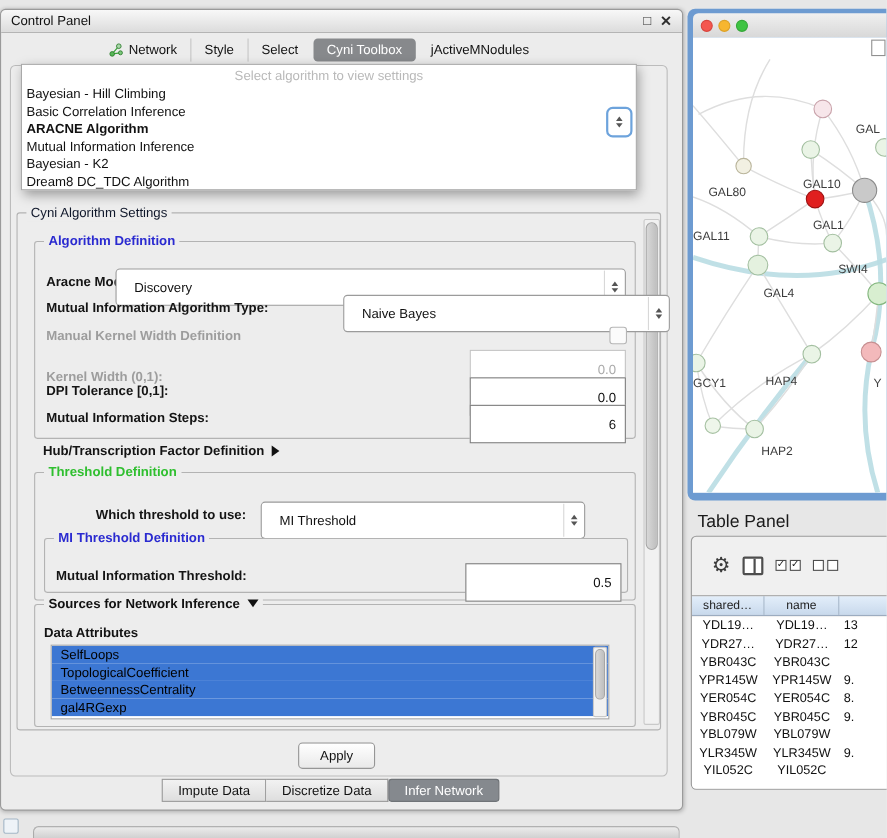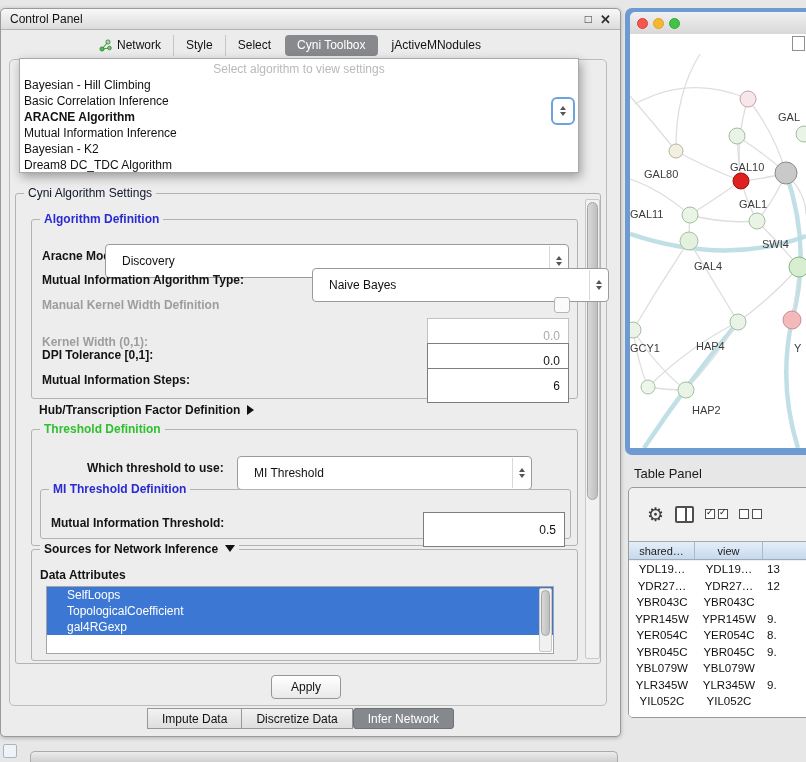--- a/index.html
+++ b/index.html
@@ -59,21 +59,21 @@
   input.tfield{position:absolute;height:35px;background:#fff;border:1px solid #7d7d7d;
       font-size:12px;text-align:right;padding:0 8px;box-sizing:border-box;font-family:inherit;color:#111;}
   input.tfield.dis{border:1px solid #c2c2c2;color:#ababab;}
   .checkbox{position:absolute;width:14px;height:14px;background:#fbfbfb;border:1px solid #b5b5b5;border-radius:3px;}
 
   .vscroll{position:absolute;background:#f1f1f1;border:1px solid #c9c9c9;border-radius:2px;}
   .vthumb{position:absolute;left:1px;right:1px;background:linear-gradient(90deg,#d8d8d8,#bfbfbf);
       border:1px solid #a5a5a5;border-radius:7px;}
 
   .attr-list{position:absolute;background:#fff;border:1px solid #a5a5a5;overflow:hidden;}
-  .attr-item{height:16px;line-height:16px;font-size:12px;color:#ffffff;background:#3c77d3;padding-left:20px;}
+  .attr-item{height:16px;line-height:16px;font-size:12px;color:#000000;background:#3c77d3;padding-left:8px;}
 
   .arrow-right{display:inline-block;width:0;height:0;border-top:5px solid transparent;
       border-bottom:5px solid transparent;border-left:7px solid #111;margin-left:7px;vertical-align:-1px;}
   .arrow-down{display:inline-block;width:0;height:0;border-left:5px solid transparent;
       border-right:5px solid transparent;border-top:7px solid #111;margin-left:7px;vertical-align:1px;}
 
   .apply-btn{position:absolute;left:270px;top:666px;width:68px;height:22px;border:1px solid #969696;
       border-radius:4px;background:linear-gradient(#ffffff,#e9e9e9);display:flex;align-items:center;justify-content:center;}
 
   .btabs{position:absolute;left:146px;top:699px;height:21px;display:flex;}
@@ -87,21 +87,21 @@
   .net-titlebar{position:absolute;left:5px;top:4px;right:0;height:22px;
       background:linear-gradient(#f0f0f0,#d8d8d8);border-radius:5px 0 0 0;display:flex;align-items:center;padding-left:7px;gap:5px;}
   .tl{width:11px;height:11px;border-radius:50%;box-sizing:border-box;}
   .tl.red{background:#f4574f;border:1px solid #d8453e;}
   .tl.yellow{background:#f7b62f;border:1px solid #dda227;}
   .tl.green{background:#3fc443;border:1px solid #35a839;}
   .net-canvas{position:absolute;left:5px;top:26px;right:0;bottom:7px;background:#fff;overflow:hidden;}
   .corner-box{position:absolute;right:1px;top:2px;width:11px;height:13px;background:#fff;border:1px solid #909090;}
 
   
-  #tp-label{position:absolute;left:634px;top:466px;font-size:13px;color:#1a1a1a;}
+  #tp-label{position:absolute;left:634px;top:466px;font-size:16px;color:#1a1a1a;}
   #tablepanel{position:absolute;left:628px;top:487px;width:178px;height:229px;background:#f0f0f0;
       border:1px solid #9a9a9a;border-radius:5px 0 0 5px;overflow:hidden;}
   .tp-toolbar{position:absolute;left:0;top:0;right:0;height:52px;display:flex;align-items:center;gap:11px;padding-left:18px;}
   .gear{font-size:19px;color:#3c3c3c;line-height:1;}
   .colico{width:15px;height:13px;border:2px solid #4e4e4e;border-radius:2px;background:#fff;position:relative;}
   .colico::after{content:'';position:absolute;left:50%;top:0;bottom:0;width:2px;background:#4e4e4e;}
   .ckpair{display:flex;gap:3px;}
   .ck{width:8px;height:8px;border:1.5px solid #4e4e4e;background:#fff;position:relative;box-sizing:content-box;}
   .ck.checked::after{content:'✓';position:absolute;font-size:9px;top:-3px;left:0;color:#1a1a1a;}
   .tbl-head{position:absolute;left:0;top:53px;right:0;height:19px;display:flex;
@@ -222,20 +222,21 @@
   </div>
 
   <div class="groupbox" style="left:30px;top:540px;width:545px;height:110px;">
     <span class="gtitle boldblack">
       <span>Sources for Network Inference</span><span class="arrow-down"></span>
     </span>
     <span class="lbl" style="left:8px;top:18px;">Data Attributes</span>
     <div class="attr-list" style="left:14px;top:36px;width:506px;height:66px;">
       <div class="attr-item">SelfLoops</div>
       <div class="attr-item">TopologicalCoefficient</div>
+      <div class="attr-item">BetweennessCentrality</div>
       <div class="attr-item">gal4RGexp</div>
       <div class="vscroll" style="right:1px;top:1px;width:11px;bottom:1px;">
         <div class="vthumb" style="top:1px;height:44px;"></div>
       </div>
     </div>
   </div>
 
   <div class="apply-btn">Apply</div>
 
   <div class="btabs">
@@ -348,21 +349,21 @@
         <span class="ck checked"></span>
         <span class="ck checked"></span>
       </span>
     <span class="ckpair">
         <span class="ck"></span>
         <span class="ck"></span>
       </span>
   </div>
   <div class="tbl-head">
     <span class="th c0">shared…</span>
-    <span class="th c1">view</span>
+    <span class="th c1">name</span>
     <span class="th c2"></span>
   </div>
   <div class="tbl-body">
     <div class="tr">
         <span class="td c0">YDL19…</span>
         <span class="td c1">YDL19…</span>
         <span class="td c2">13</span>
       </div>
     <div class="tr">
         <span class="td c0">YDR27…</span>

